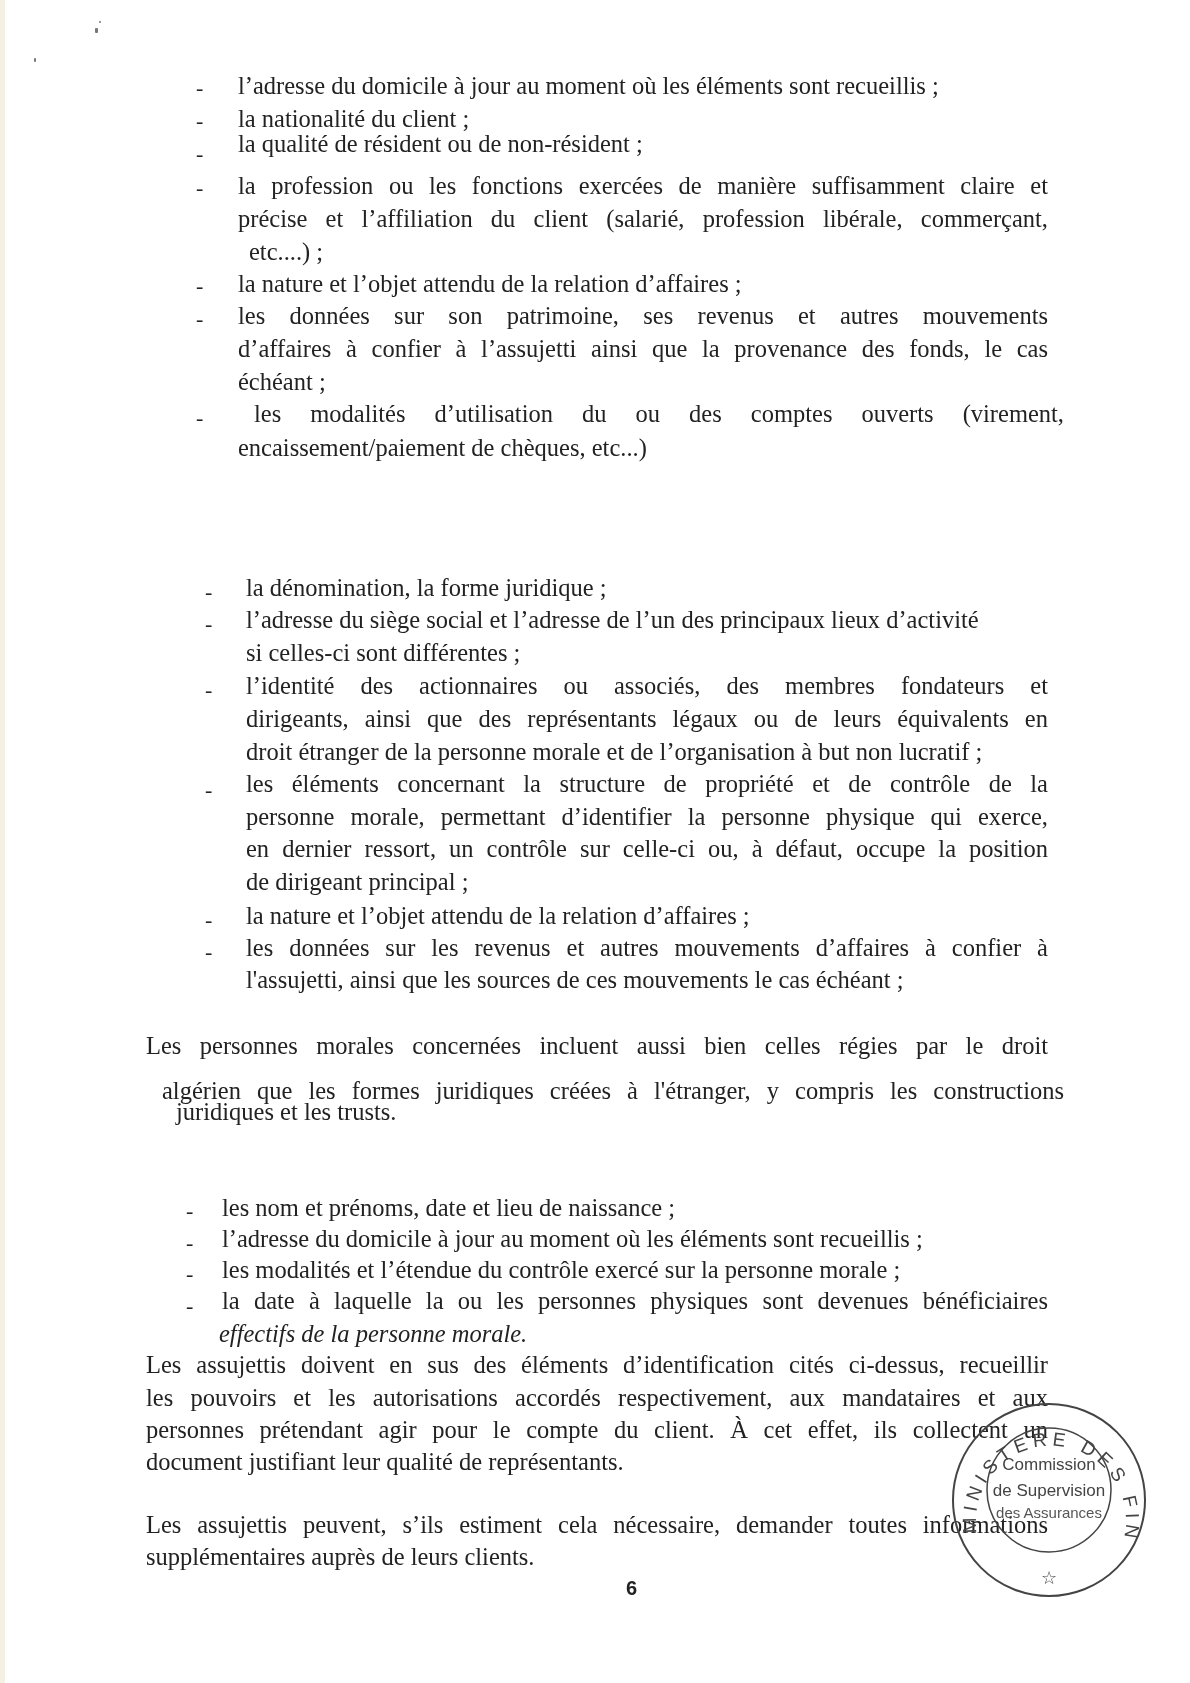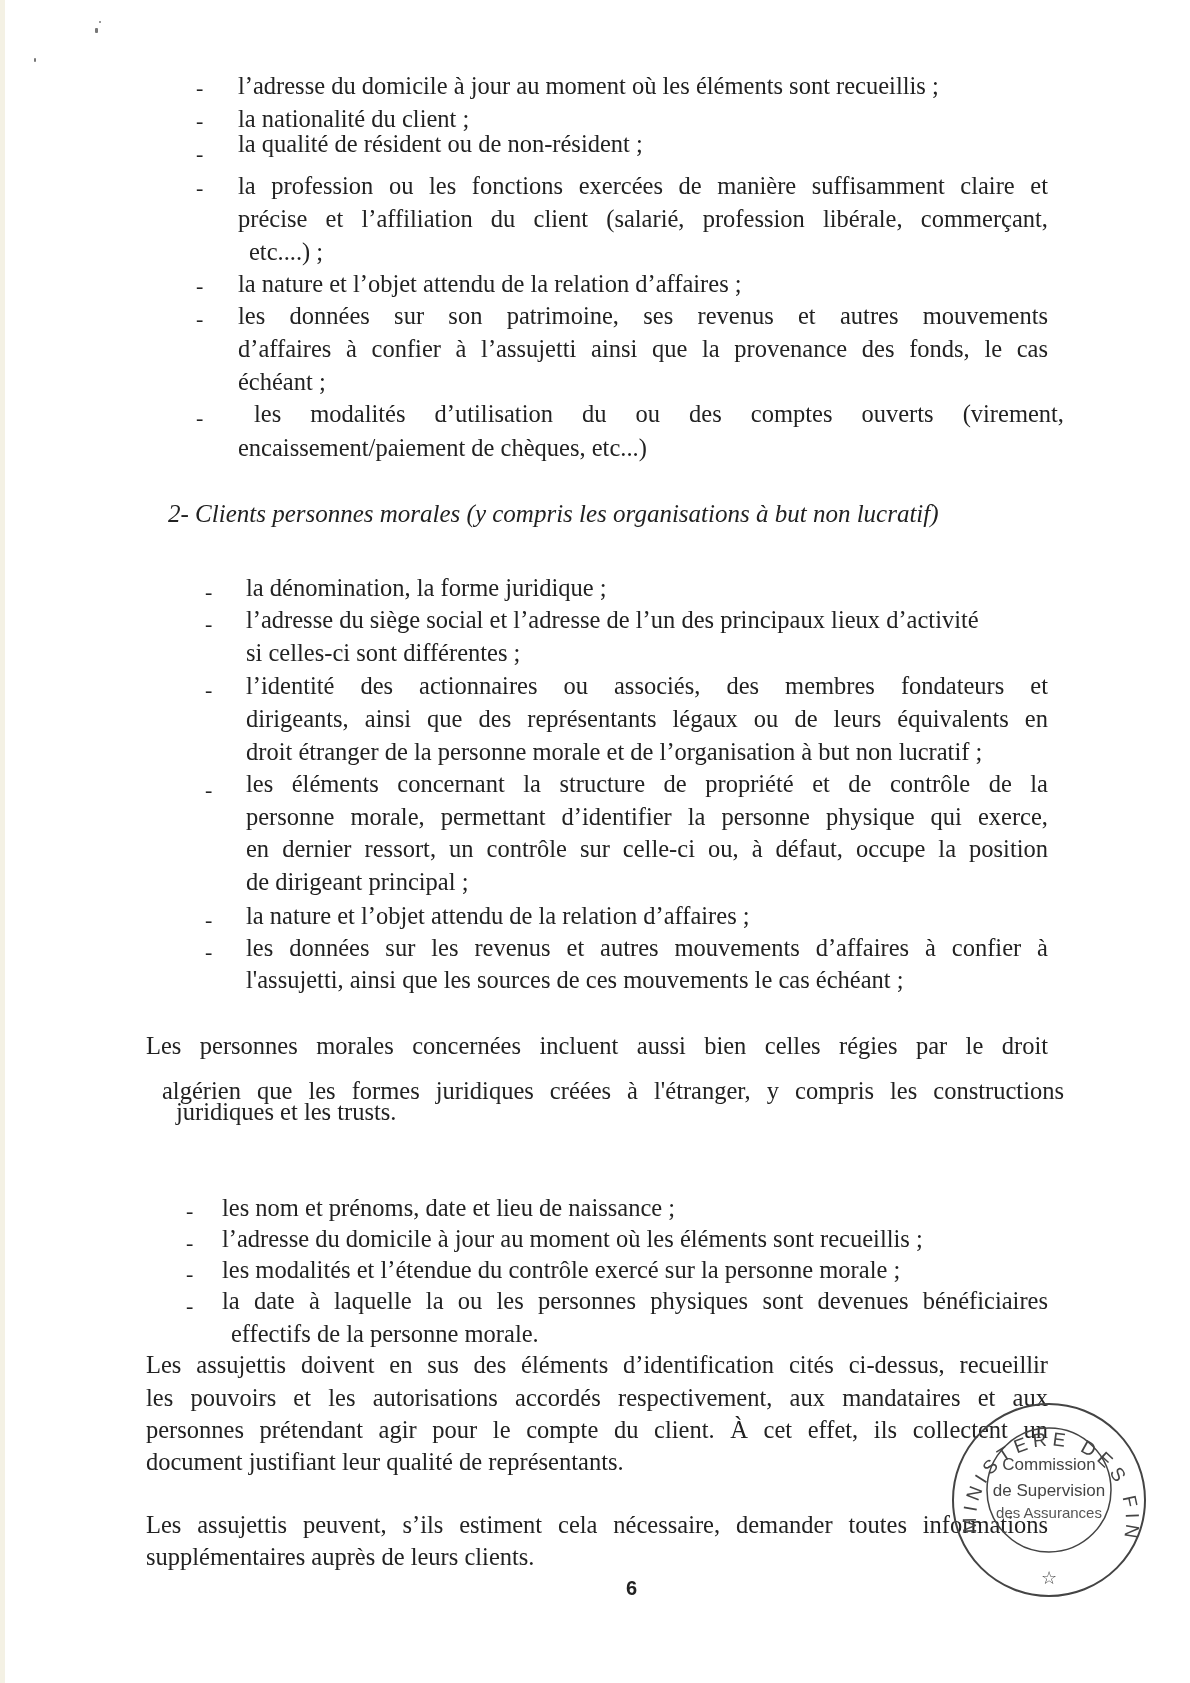--- a/index.html
+++ b/index.html
@@ -47,21 +47,20 @@
     <span class="dash" style="left:196px;top:303px;">-</span>
     <div class="line j" style="left:238px;top:300px;width:810px;">les données sur son patrimoine, ses revenus et autres mouvements</div>
     <div class="line j" style="left:238px;top:333px;width:810px;">d’affaires à confier à l’assujetti ainsi que la provenance des fonds, le cas</div>
     <div class="line" style="left:238px;top:366px;">échéant ;</div>
 
     <span class="dash" style="left:196px;top:402px;">-</span>
     <div class="line j" style="left:254px;top:398px;width:810px;">les modalités d’utilisation du ou des comptes ouverts (virement,</div>
     <div class="line" style="left:238px;top:432px;">encaissement/paiement de chèques, etc...)</div>
   </div>
 
-  <div class="heading" style="left:168px;top:498px;">2- Clients personnes morales (y compris les organisations à but non lucratif)</div>
 
   <div>
     <span class="dash" style="left:205px;top:576px;">-</span>
     <div class="line" style="left:246px;top:572px;">la dénomination, la forme juridique ;</div>
 
     <span class="dash" style="left:205px;top:608px;">-</span>
     <div class="line" style="left:246px;top:604px;">l’adresse du siège social et l’adresse de l’un des principaux lieux d’activité</div>
     <div class="line" style="left:246px;top:637px;">si celles-ci sont différentes ;</div>
 
     <span class="dash" style="left:205px;top:674px;">-</span>
@@ -95,21 +94,21 @@
     <div class="line" style="left:222px;top:1192px;">les nom et prénoms, date et lieu de naissance ;</div>
 
     <span class="dash" style="left:186px;top:1227px;">-</span>
     <div class="line" style="left:222px;top:1223px;">l’adresse du domicile à jour au moment où les éléments sont recueillis ;</div>
 
     <span class="dash" style="left:186px;top:1258px;">-</span>
     <div class="line" style="left:222px;top:1254px;">les modalités et l’étendue du contrôle exercé sur la personne morale ;</div>
 
     <span class="dash" style="left:186px;top:1290px;">-</span>
     <div class="line j" style="left:222px;top:1285px;width:826px;">la date à laquelle la ou les personnes physiques sont devenues bénéficiaires</div>
-    <div class="line" style="left:231px;top:1318px;">effectifs de la personne morale.</div>
+    <div class="line" style="left:219px;top:1318px;font-style:italic;">effectifs de la personne morale.</div>
   </div>
 
   <div>
     <div class="line j" style="left:146px;top:1349px;width:902px;">Les assujettis doivent en sus des éléments d’identification cités ci-dessus, recueillir</div>
     <div class="line j" style="left:146px;top:1382px;width:902px;">les pouvoirs et les autorisations accordés respectivement, aux mandataires et aux</div>
     <div class="line j" style="left:146px;top:1414px;width:902px;">personnes prétendant agir pour le compte du client. À cet effet, ils collectent un</div>
     <div class="line" style="left:146px;top:1446px;">document justifiant leur qualité de représentants.</div>
   </div>
 
   <div>

